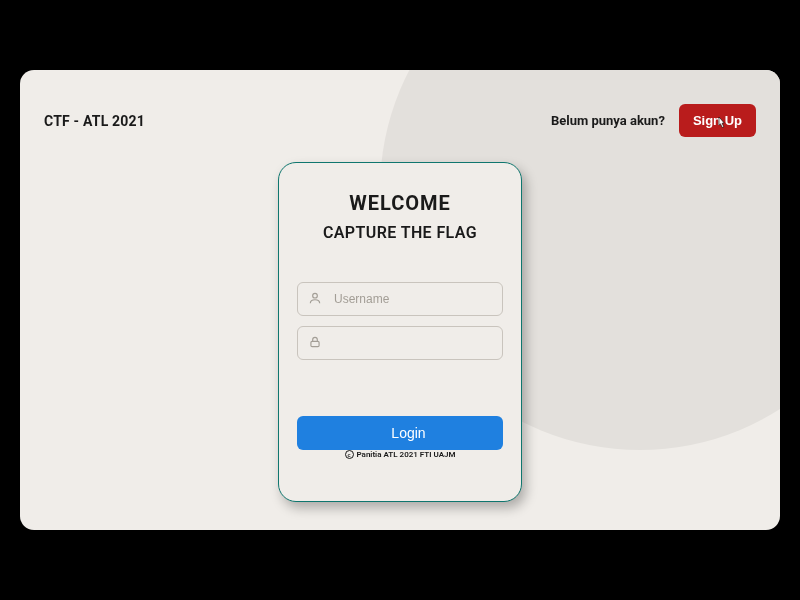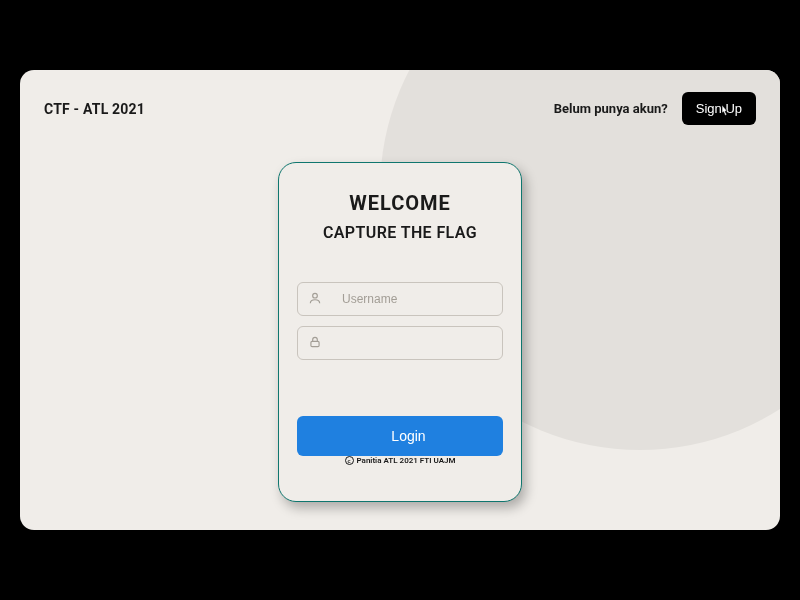--- a/index.html
+++ b/index.html
@@ -25,21 +25,21 @@
       position: absolute;
       width: 520px;
       height: 520px;
       border-radius: 50%;
       background: #e3e0dc;
       top: -140px;
       right: -120px;
     }
     .header {
       position: absolute;
-      top: 22px;
+      top: 34px;
       left: 24px;
       right: 24px;
       display: flex;
       align-items: center;
       justify-content: space-between;
       z-index: 2;
     }
     .brand {
       font-weight: 700;
       font-size: 14px;
@@ -50,27 +50,27 @@
       display: flex;
       align-items: center;
       gap: 14px;
     }
     .prompt-text {
       font-size: 13px;
       color: #1a1a1a;
       font-weight: bold;
     }
     .signup-btn {
-      background: #000000;
+      background: #b91c1c;
       color: #fff;
       border: none;
       border-radius: 6px;
       padding: 9px 14px;
       font-size: 13px;
-      font-weight: 400;
+      font-weight: 700;
       cursor: pointer;
       position: relative;
     }
     .cursor-icon {
       position: absolute;
       top: 12px;
       left: 36px;
       pointer-events: none;
     }
     .card {
@@ -110,37 +110,37 @@
       flex-direction: column;
       gap: 10px;
     }
     .field {
       display: flex;
       align-items: center;
       border: 1px solid #c9c4bd;
       border-radius: 6px;
       height: 32px;
       padding: 16px 10px;
-      gap: 20px;
+      gap: 12px;
       background: transparent;
     }
     .field svg { flex-shrink: 0; }
     .field input {
       border: none;
       background: transparent;
       outline: none;
       font-size: 12px;
       color: #333;
       width: 100%;
     }
     .field input::placeholder { color: #a39e96; }
     .login-btn {
       margin-top: 56px;
       width: 100%;
-      height: 40px;
+      height: 34px;
       background: #1f80e0;
       color: #fff;
       border: none;
       border-radius: 6px;
       font-size: 14px;
       cursor: pointer;
       padding-left: 17px;
     }
     .copyright {
       font-size: 8px;

